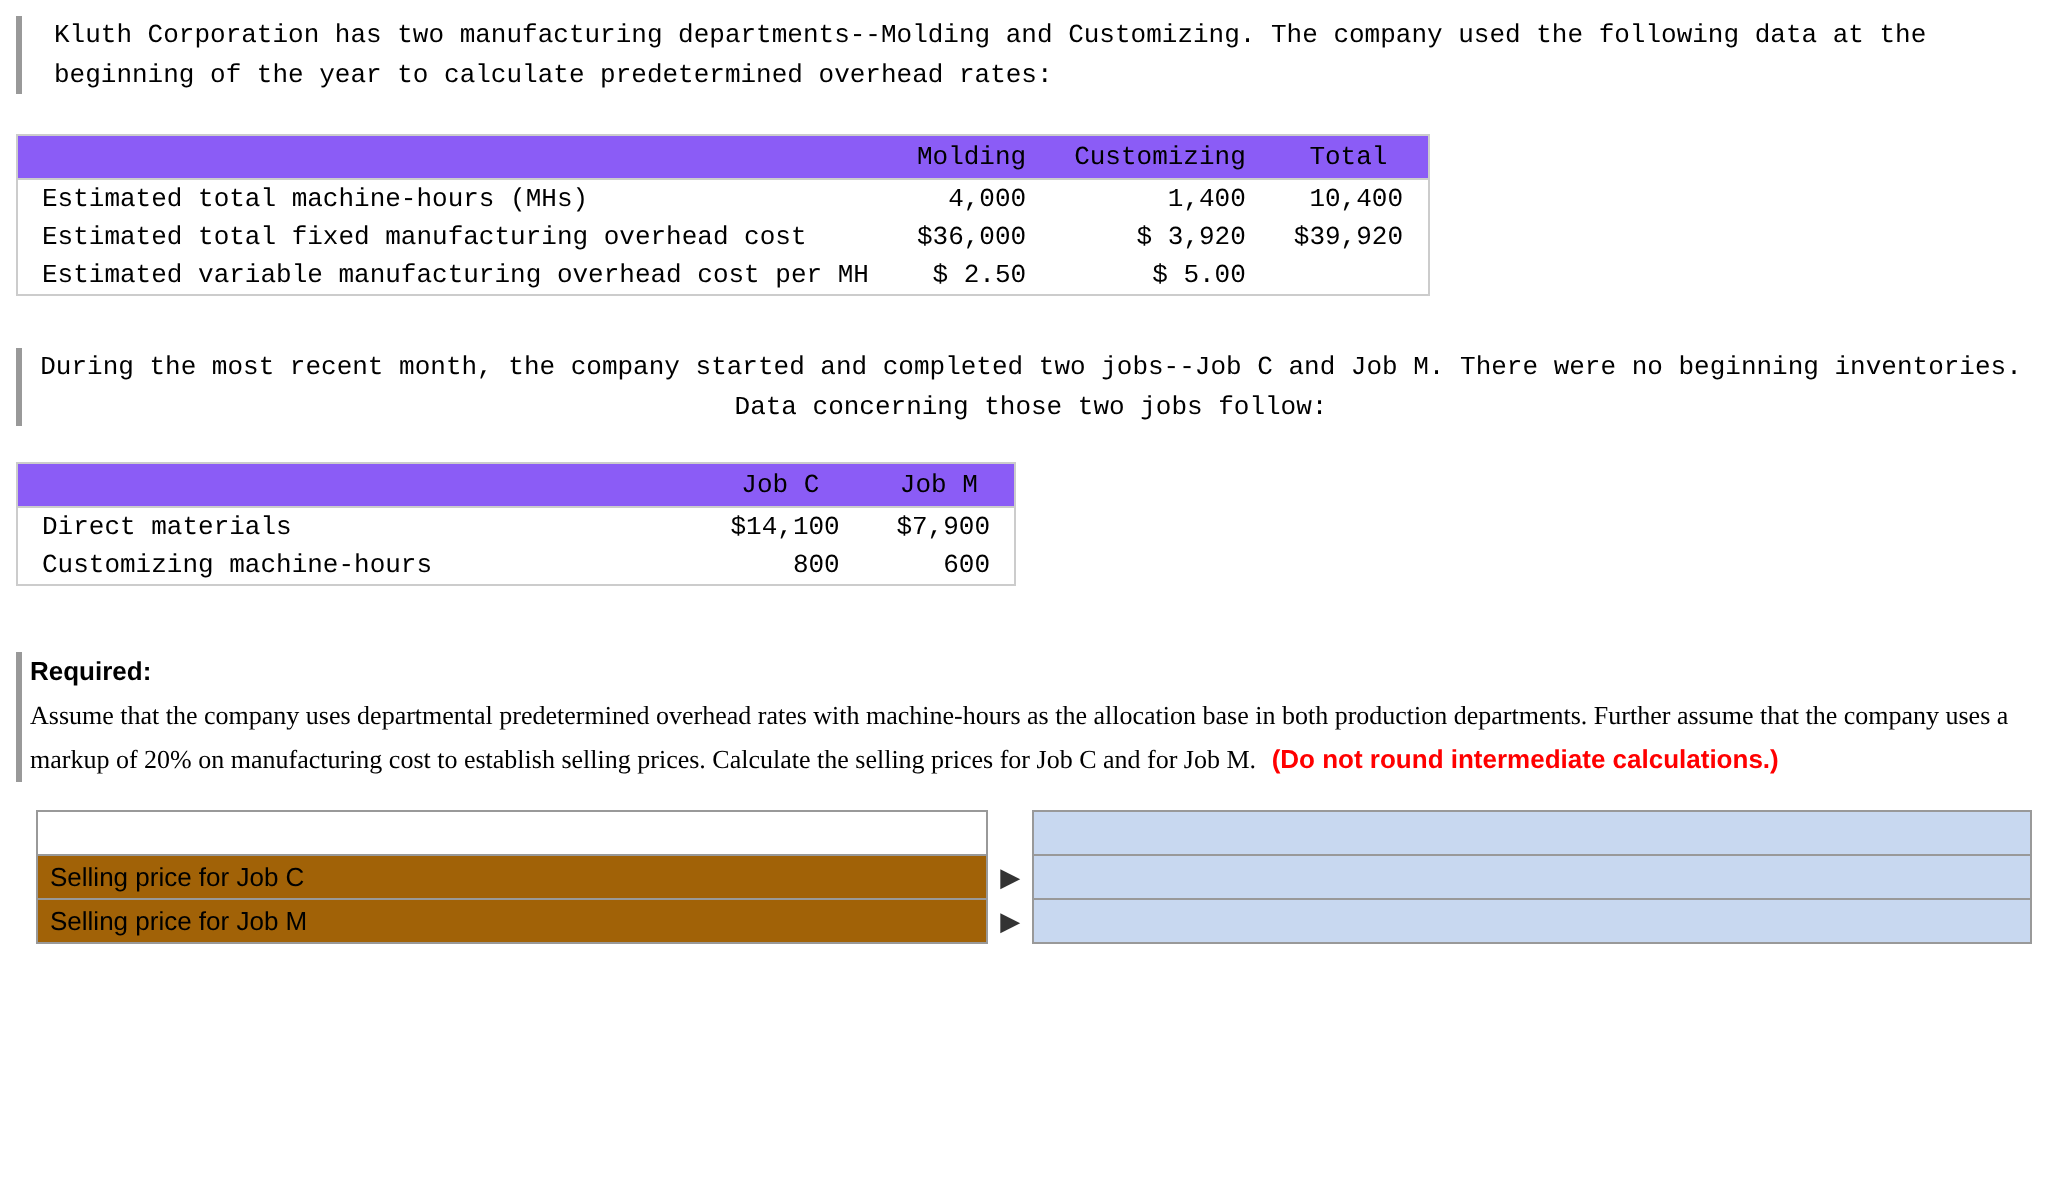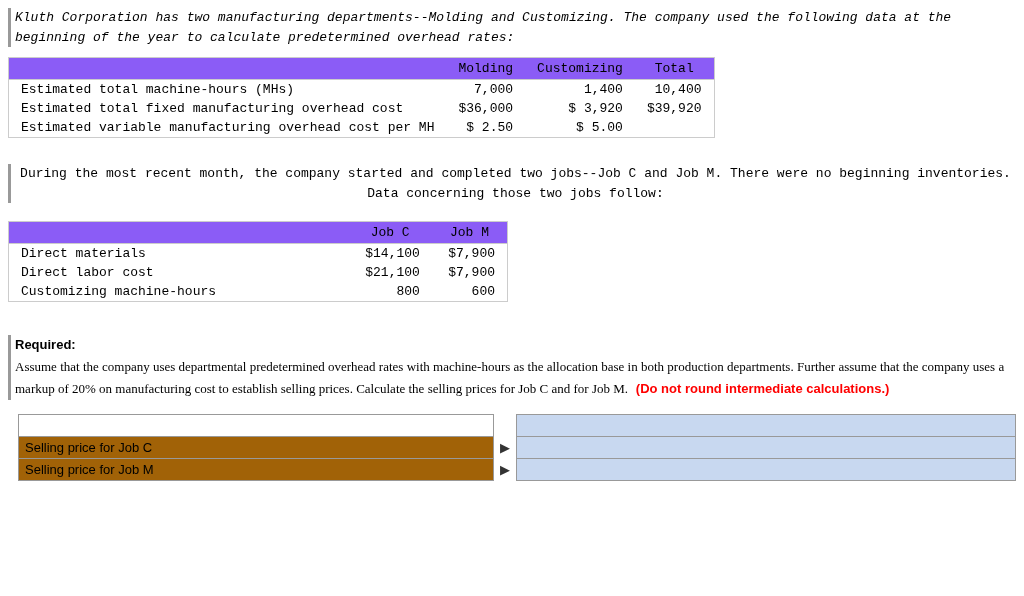--- a/index.html
+++ b/index.html
@@ -6,25 +6,24 @@
     body {
       font-family: 'Courier New', Courier, monospace;
       font-size: 13px;
       background: #fff;
       color: #000;
       padding: 8px;
       width: 1024px;
       min-height: 596px;
     }
     .intro-text {
-      margin-bottom: 2px;
+      margin-bottom: 12px;
       line-height: 1.5;
       border-left: 3px solid #999;
-      padding-left: 4px;
-      font-style: italic;
+      padding-left: 16px;
     }
     .section {
       margin-bottom: 12px;
     }
     .table-container {
       margin: 8px 0 10px 0;
       border: 1px solid #ccc;
       display: inline-block;
       min-width: 500px;
     }
@@ -126,21 +125,21 @@
         <tr class="header-row">
           <td class="label-col"></td>
           <td>Molding</td>
           <td>Customizing</td>
           <td>Total</td>
         </tr>
       </thead>
       <tbody>
         <tr class="data-row">
           <td class="label-col">Estimated total machine-hours (MHs)</td>
-          <td>7,000</td>
+          <td>4,000</td>
           <td>1,400</td>
           <td>10,400</td>
         </tr>
         <tr class="data-row">
           <td class="label-col">Estimated total fixed manufacturing overhead cost</td>
           <td>$36,000</td>
           <td>$ 3,920</td>
           <td>$39,920</td>
         </tr>
         <tr class="data-row">
@@ -165,25 +164,20 @@
         <tr class="header-row">
           <td class="label-col"></td>
           <td>Job C</td>
           <td>Job M</td>
         </tr>
       </thead>
       <tbody>
         <tr class="data-row">
           <td class="label-col">Direct materials</td>
           <td>$14,100</td>
-          <td>$7,900</td>
-        </tr>
-        <tr class="data-row">
-          <td class="label-col">Direct labor cost</td>
-          <td>$21,100</td>
           <td>$7,900</td>
         </tr>
         <tr class="data-row">
           <td class="label-col">Customizing machine-hours</td>
           <td>800</td>
           <td>600</td>
         </tr>
       </tbody>
     </table>
   </div>

